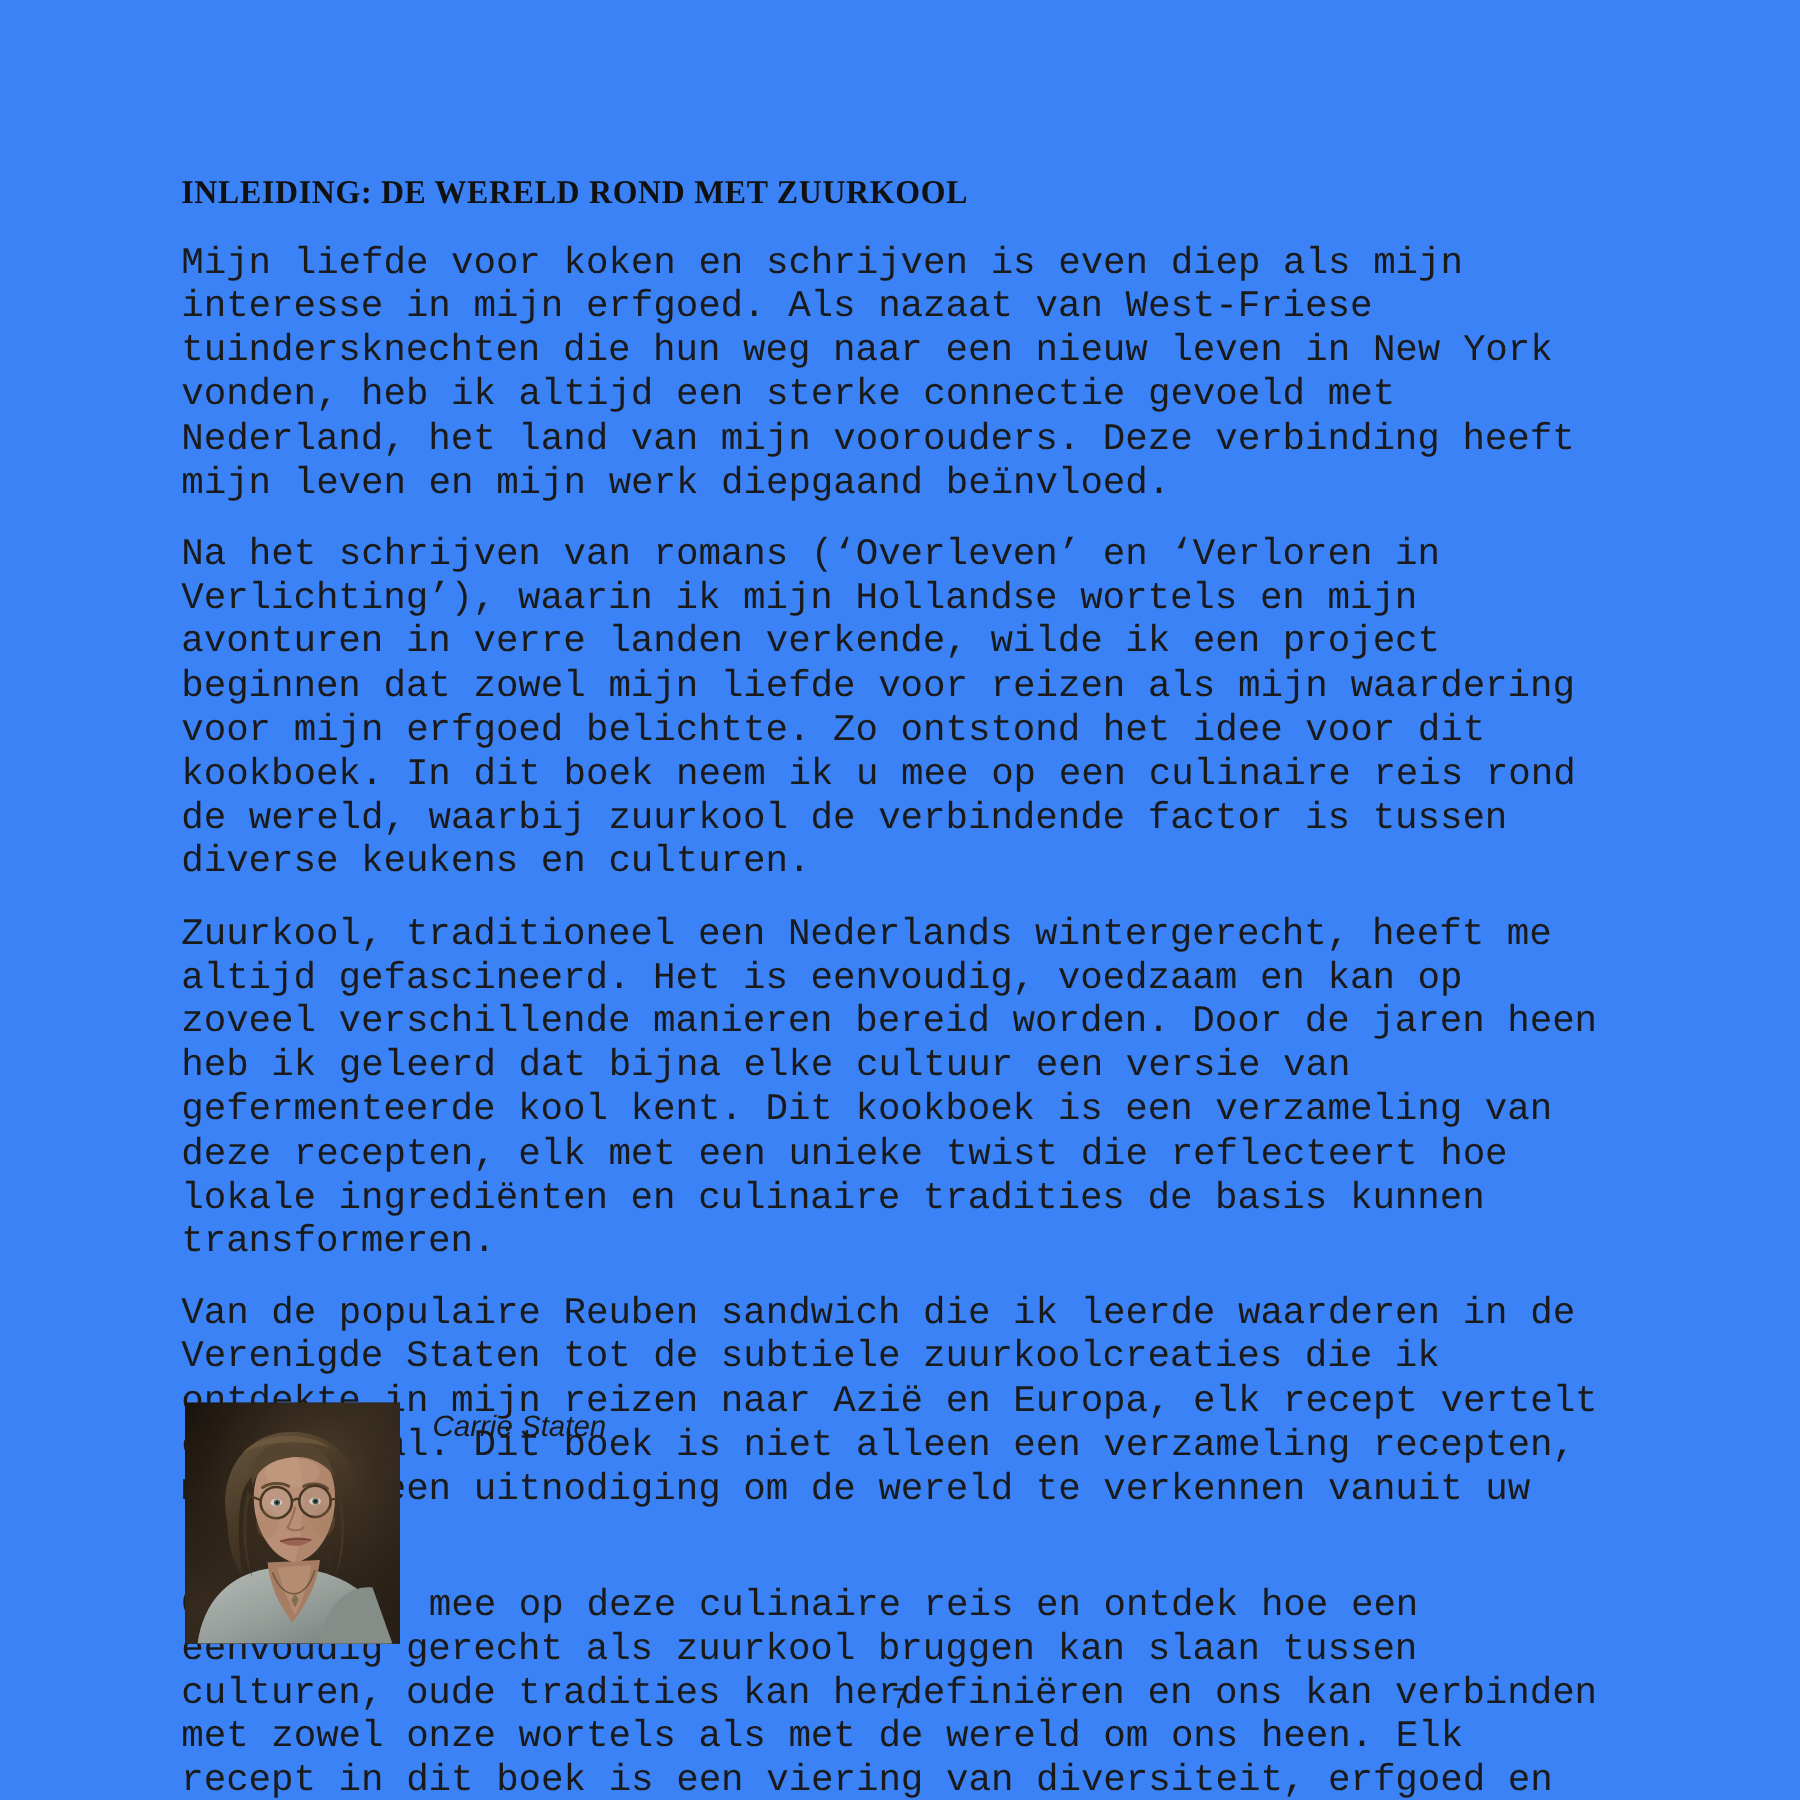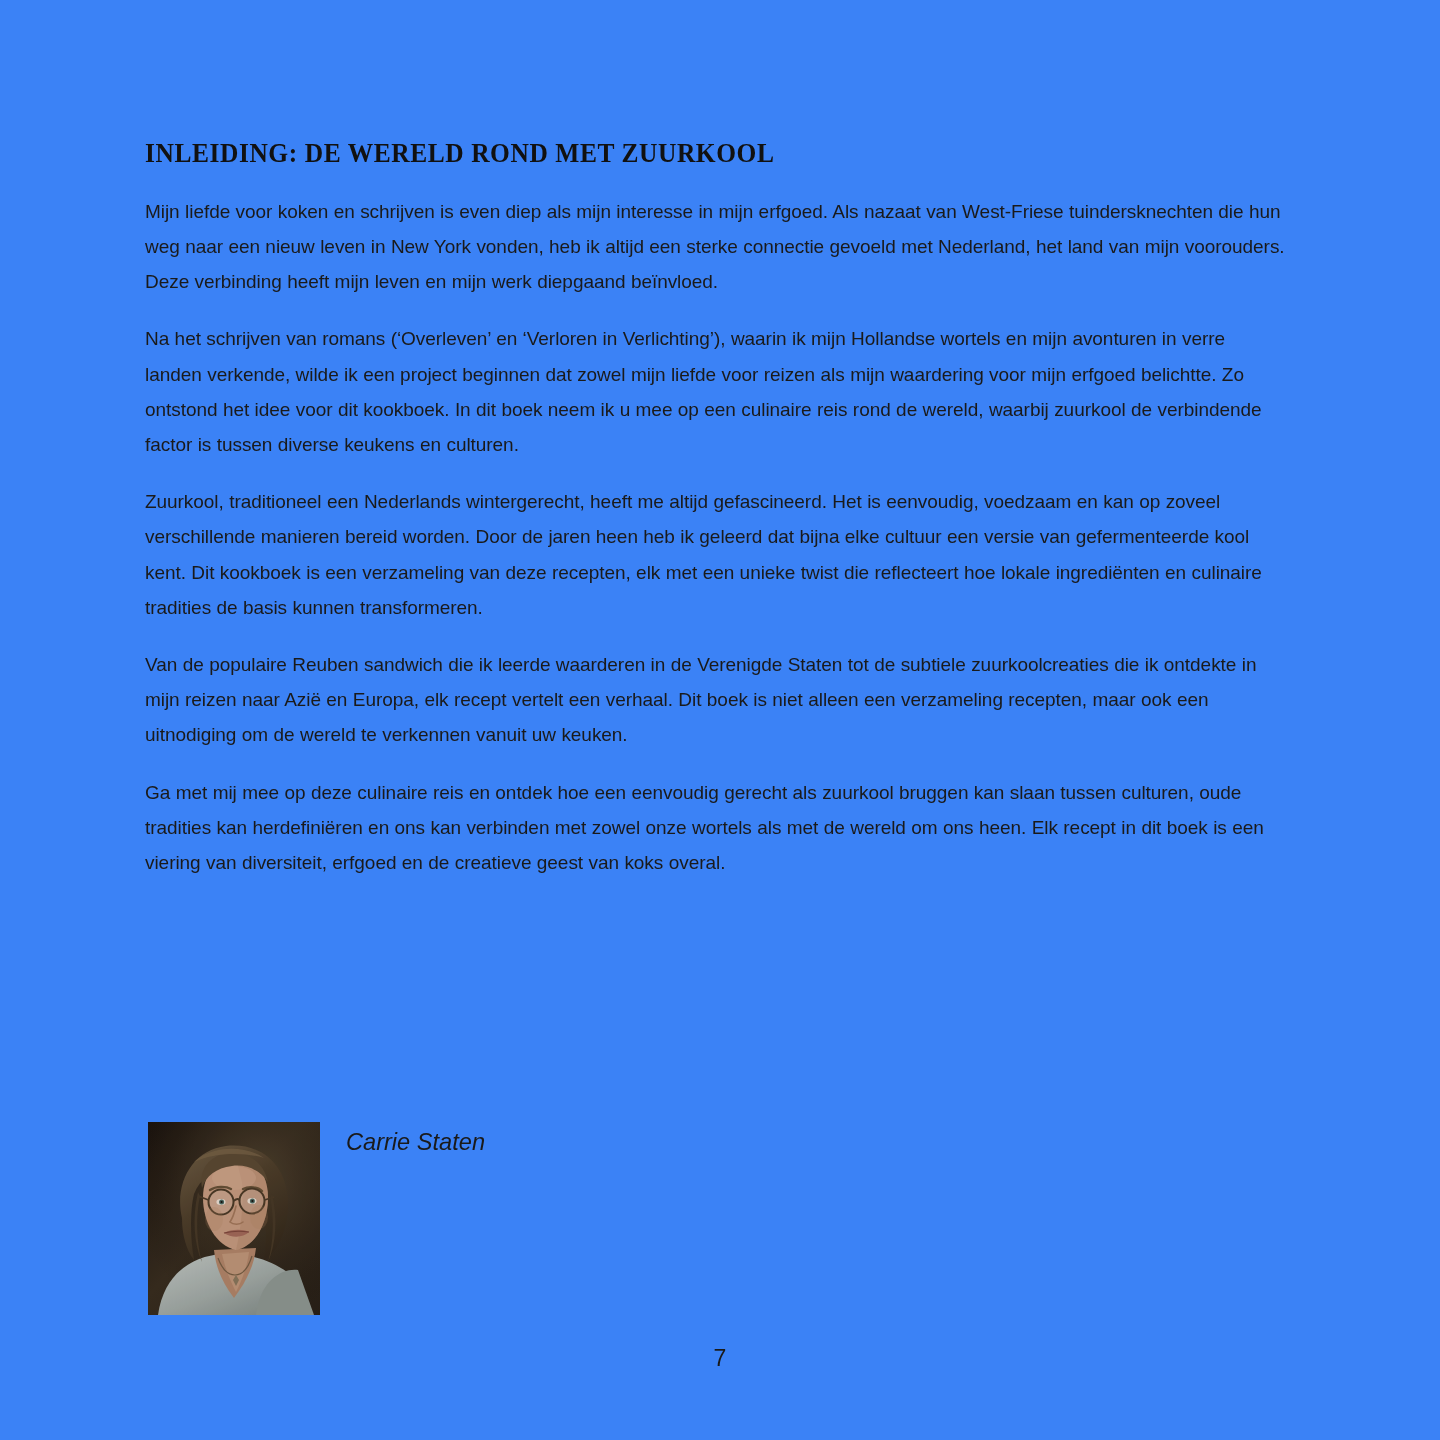--- a/index.html
+++ b/index.html
@@ -35,22 +35,22 @@
     text-transform: uppercase;
     margin: 0 0 26px 0;
     font-stretch: condensed;
     transform: scaleX(0.96);
     transform-origin: left center;
     white-space: nowrap;
   }
 
   
   .para {
-    font-family: Liberation Sans, sans-serif;
-    font-size: 19px;
+    font-family: Liberation Mono, monospace;
+    font-size: 30px;
     line-height: 35.2px;
     color: #1a1a1a;
     margin: 0 0 22px 0;
     text-align: left;
     letter-spacing: -0.05px;
     word-spacing: 0.2px;
   }
   .para:last-of-type { margin-bottom: 0; }
 
   

